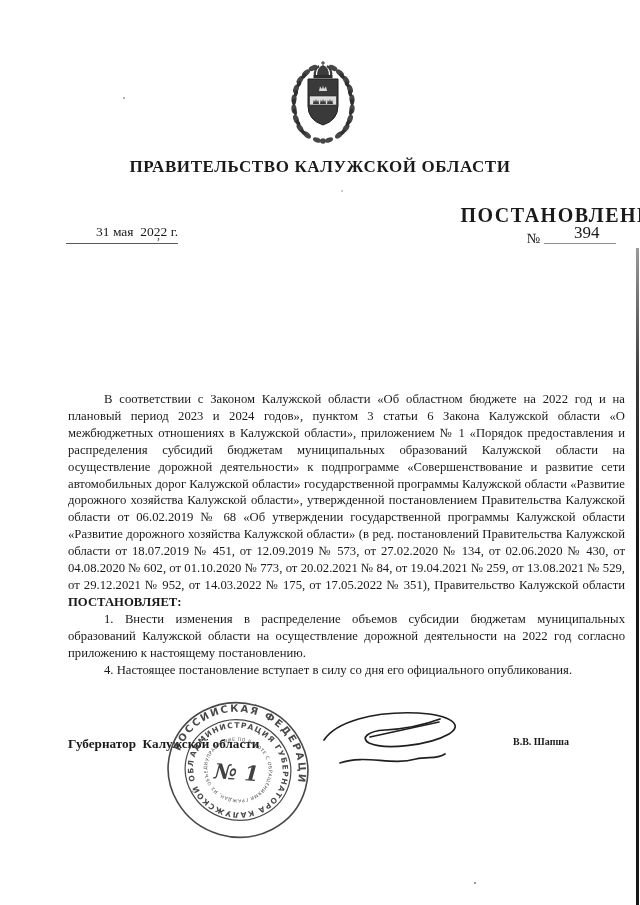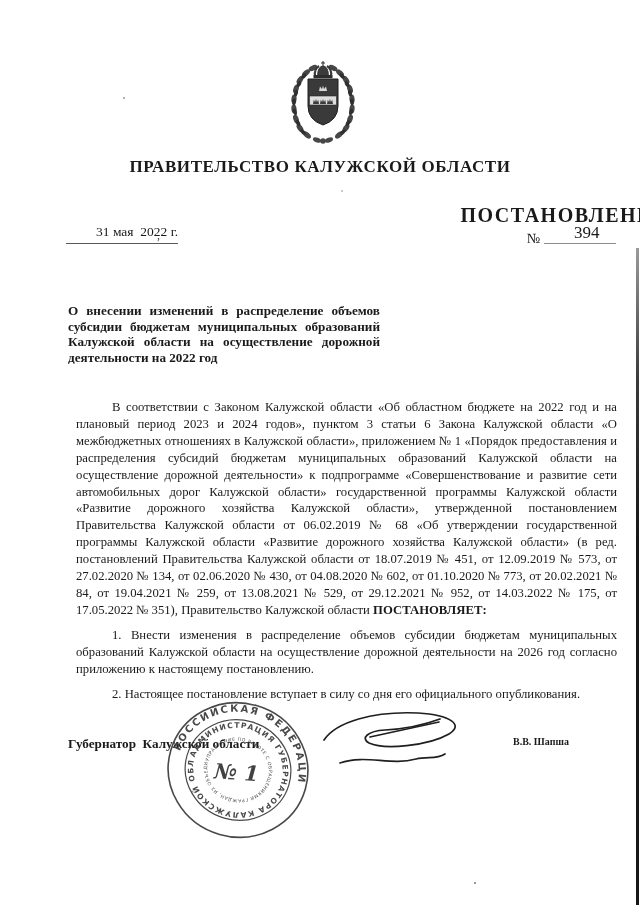--- a/index.html
+++ b/index.html
@@ -23,21 +23,21 @@
   .num-value{top:223px;left:574px;font-size:17px;}
   .num-line{top:243px;left:544px;width:72px;border-bottom:1.5px solid #8d8d8d;}
   .subject{
     top:303px;left:68px;width:312px;
     font-size:13.2px;font-weight:bold;line-height:15.7px;text-align:justify;
   }
   .bodytext{
     top:391px;left:68px;width:557px;
     font-size:12.7px;line-height:16.9px;text-align:justify;
   }
-  .bodytext p{margin:8px;text-indent:36px;}
+  .bodytext p{margin:0;text-indent:36px;}
   .resolves{font-weight:bold;}
   .sig-position{top:736px;left:68px;font-size:13.2px;font-weight:bold;white-space:pre;}
   .sig-name{top:736px;left:513px;font-size:10px;font-weight:bold;}
   .emblem{top:60px;left:283px;}
   .stamp{top:696px;left:162px;opacity:0.92;}
   .signature{top:706px;left:318px;}
   .edge-line{
     top:248px;left:636px;width:3px;height:657px;
     background:linear-gradient(#9a9a9a,#3a3a3a 20%,#161616 45%);
   }
@@ -111,26 +111,25 @@
   <div class="abs org-name">ПРАВИТЕЛЬСТВО КАЛУЖСКОЙ ОБЛАСТИ</div>
   <div class="abs doc-type">ПОСТАНОВЛЕНИЕ</div>
 
   <div class="abs date-text">31 мая  2022 г.</div>
   <div class="abs stray-mark">,</div>
   <div class="abs date-line"></div>
   <div class="abs num-sign">№</div>
   <div class="abs num-value">394</div>
   <div class="abs num-line"></div>
 
-  <div class="abs subject">О внесении изменений в распределение объемов субсидии бюджетам муниципальных образований Калужской области на осуществление дорожной деятельности на 2022 год</div>
 
   <div class="abs bodytext">
     <p><span>В соответствии с Законом Калужской области «Об областном бюджете на 2022 год и на плановый период 2023 и 2024 годов», пунктом 3 статьи 6 Закона Калужской области «О межбюджетных отношениях в Калужской области», приложением № 1 «Порядок предоставления и распределения субсидий бюджетам муниципальных образований Калужской области на осуществление дорожной деятельности» к подпрограмме «Совершенствование и развитие сети автомобильных дорог Калужской области» государственной программы Калужской области «Развитие дорожного хозяйства Калужской области», утвержденной постановлением Правительства Калужской области от 06.02.2019 № 68 «Об утверждении государственной программы Калужской области «Развитие дорожного хозяйства Калужской области» (в ред. постановлений Правительства Калужской области от 18.07.2019 № 451, от 12.09.2019 № 573, от 27.02.2020 № 134, от 02.06.2020 № 430, от 04.08.2020 № 602, от 01.10.2020 № 773, от 20.02.2021 № 84, от 19.04.2021 № 259, от 13.08.2021 № 529, от 29.12.2021 № 952, от 14.03.2022 № 175, от 17.05.2022 № 351), Правительство Калужской области </span><span class="resolves">ПОСТАНОВЛЯЕТ:</span></p>
-    <p>1. Внести изменения в распределение объемов субсидии бюджетам муниципальных образований Калужской области на осуществление дорожной деятельности на 2026 год согласно приложению к настоящему постановлению.</p>
-    <p>2. Настоящее постановление вступает в силу со дня его официального опубликования.</p>
+    <p>1. Внести изменения в распределение объемов субсидии бюджетам муниципальных образований Калужской области на осуществление дорожной деятельности на 2022 год согласно приложению к настоящему постановлению.</p>
+    <p>4. Настоящее постановление вступает в силу со дня его официального опубликования.</p>
   </div>
 
   <div class="abs sig-position">Губернатор  Калужской области</div>
   <div class="abs sig-name">В.В. Шапша</div>
 
   <svg class="abs signature" width="150" height="70" viewBox="0 0 150 70">
     <g fill="none" stroke="#1f1f1f" stroke-width="1.7" stroke-linecap="round">
       <path d="M 6,34 C 18,16 55,5 100,7 C 133,9 146,19 131,28 C 110,40 66,44 51,37 C 42,32 50,25 67,24 C 86,23 103,20 122,13"></path>
       <path d="M 52,31 L 121,16"></path>
       <path d="M 22,57 C 48,48 72,60 98,53 C 110,50 118,54 127,48"></path>

